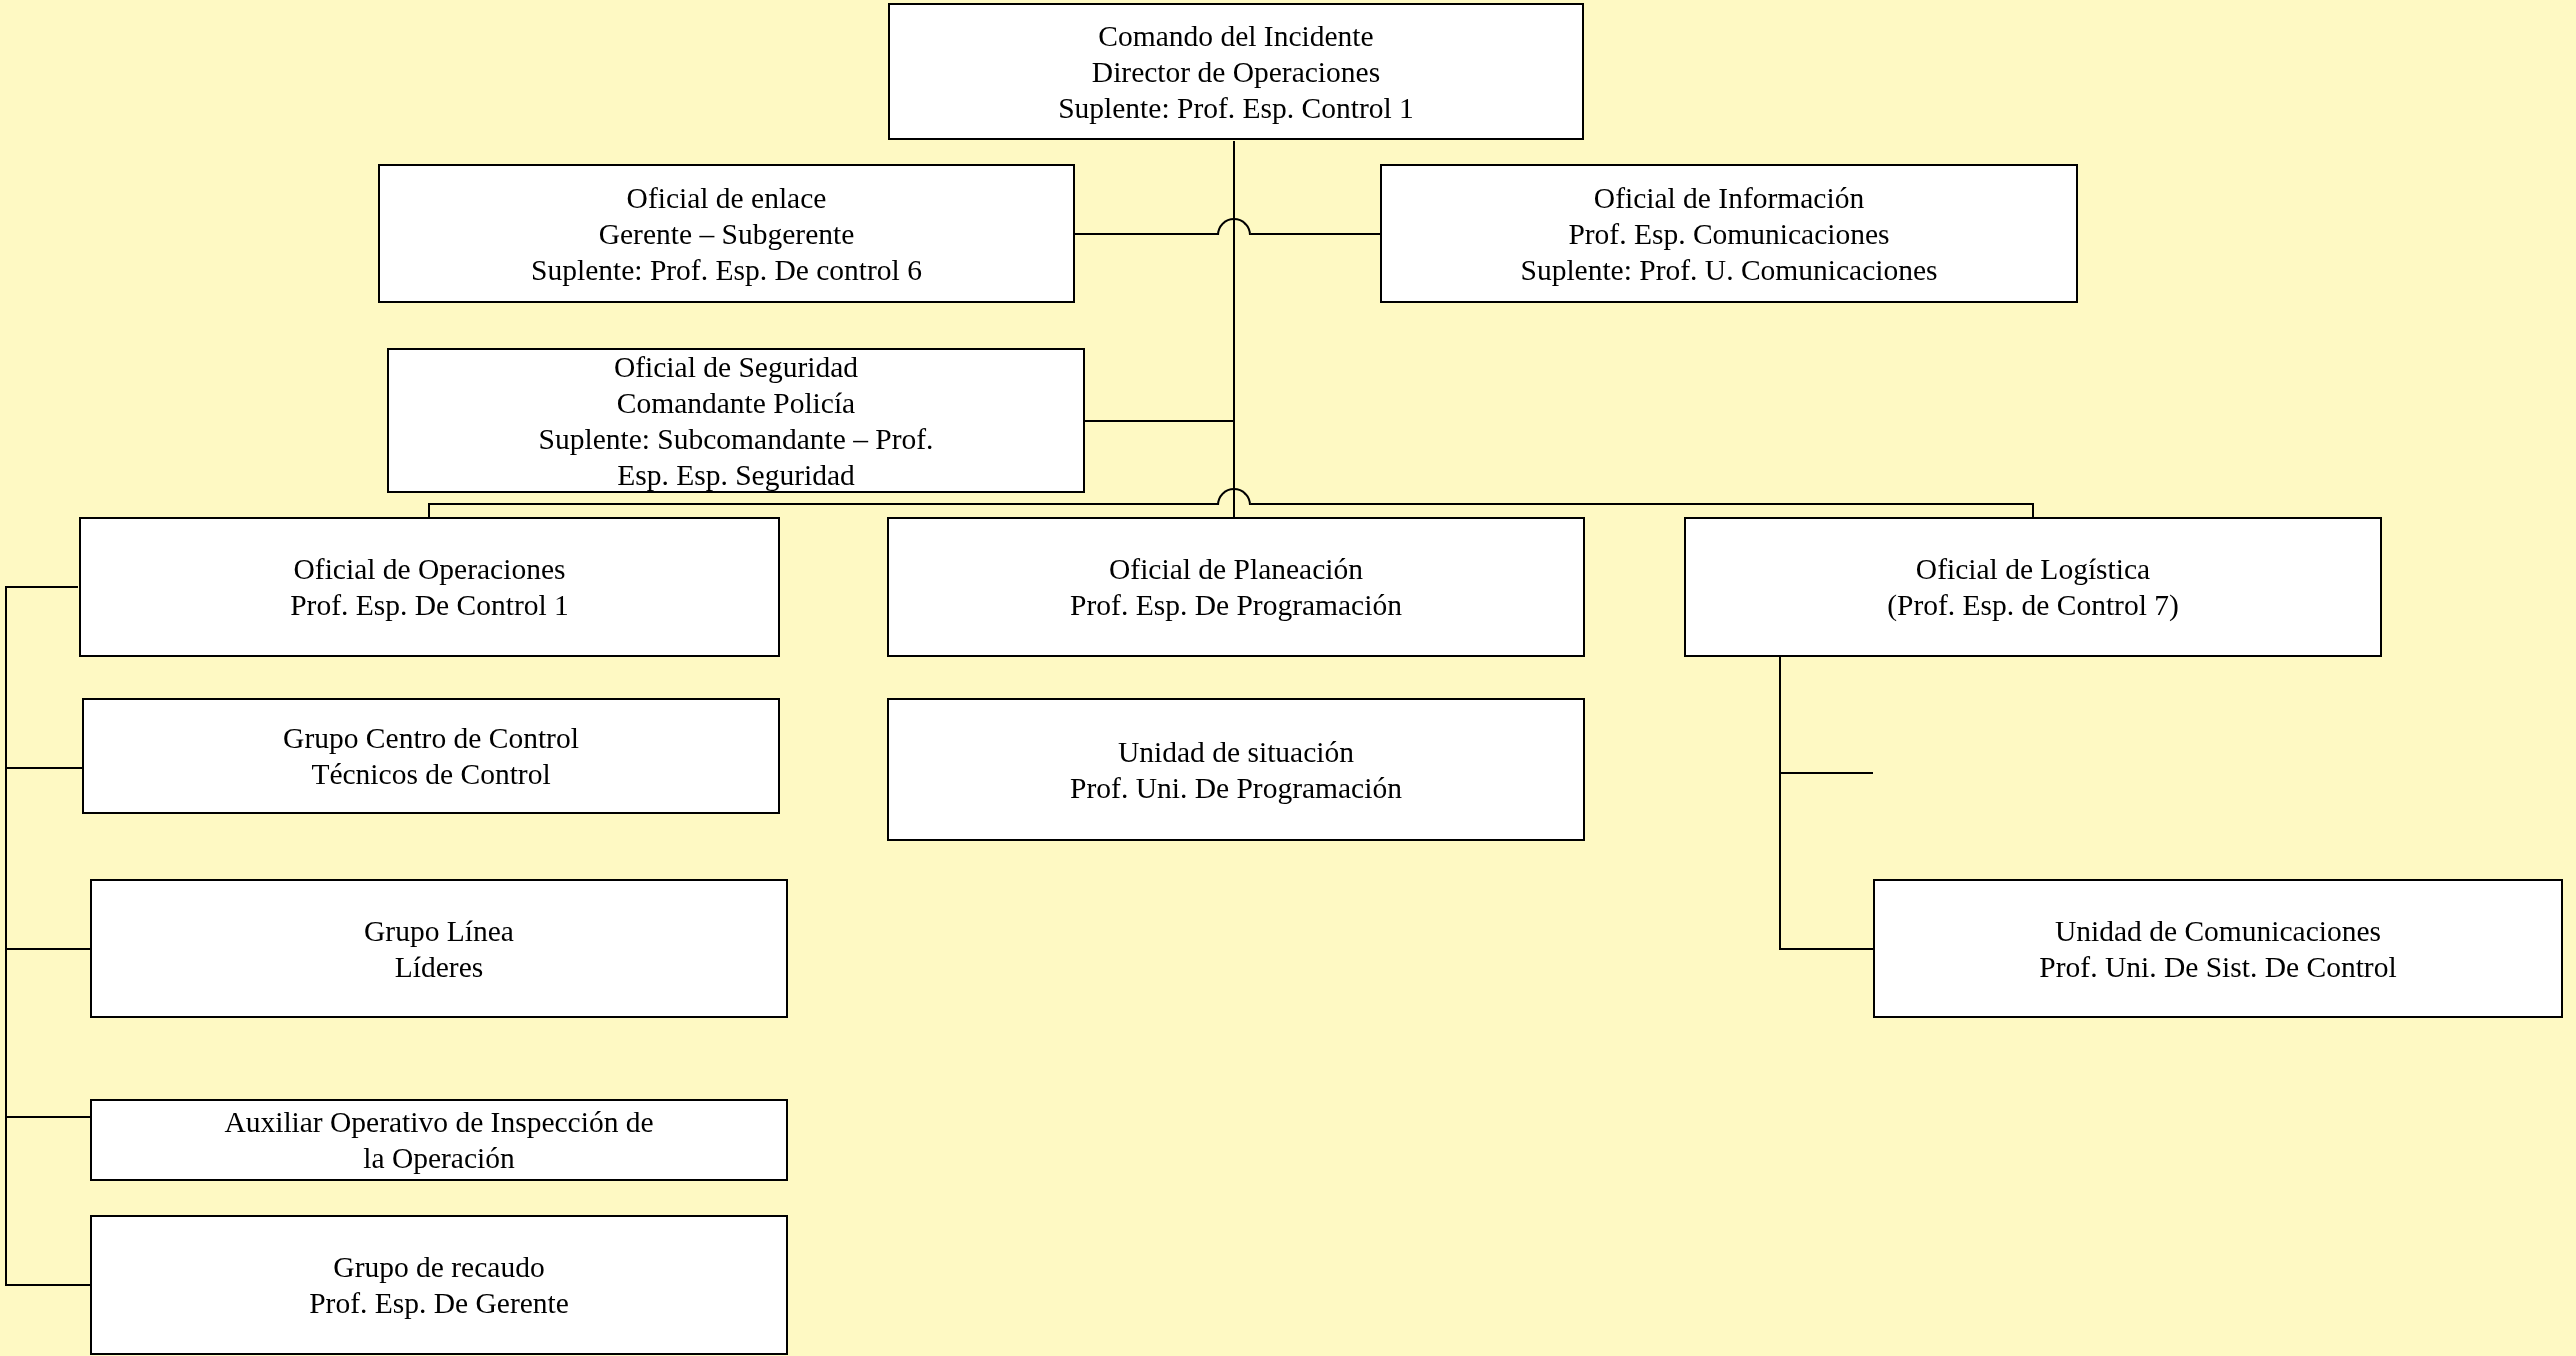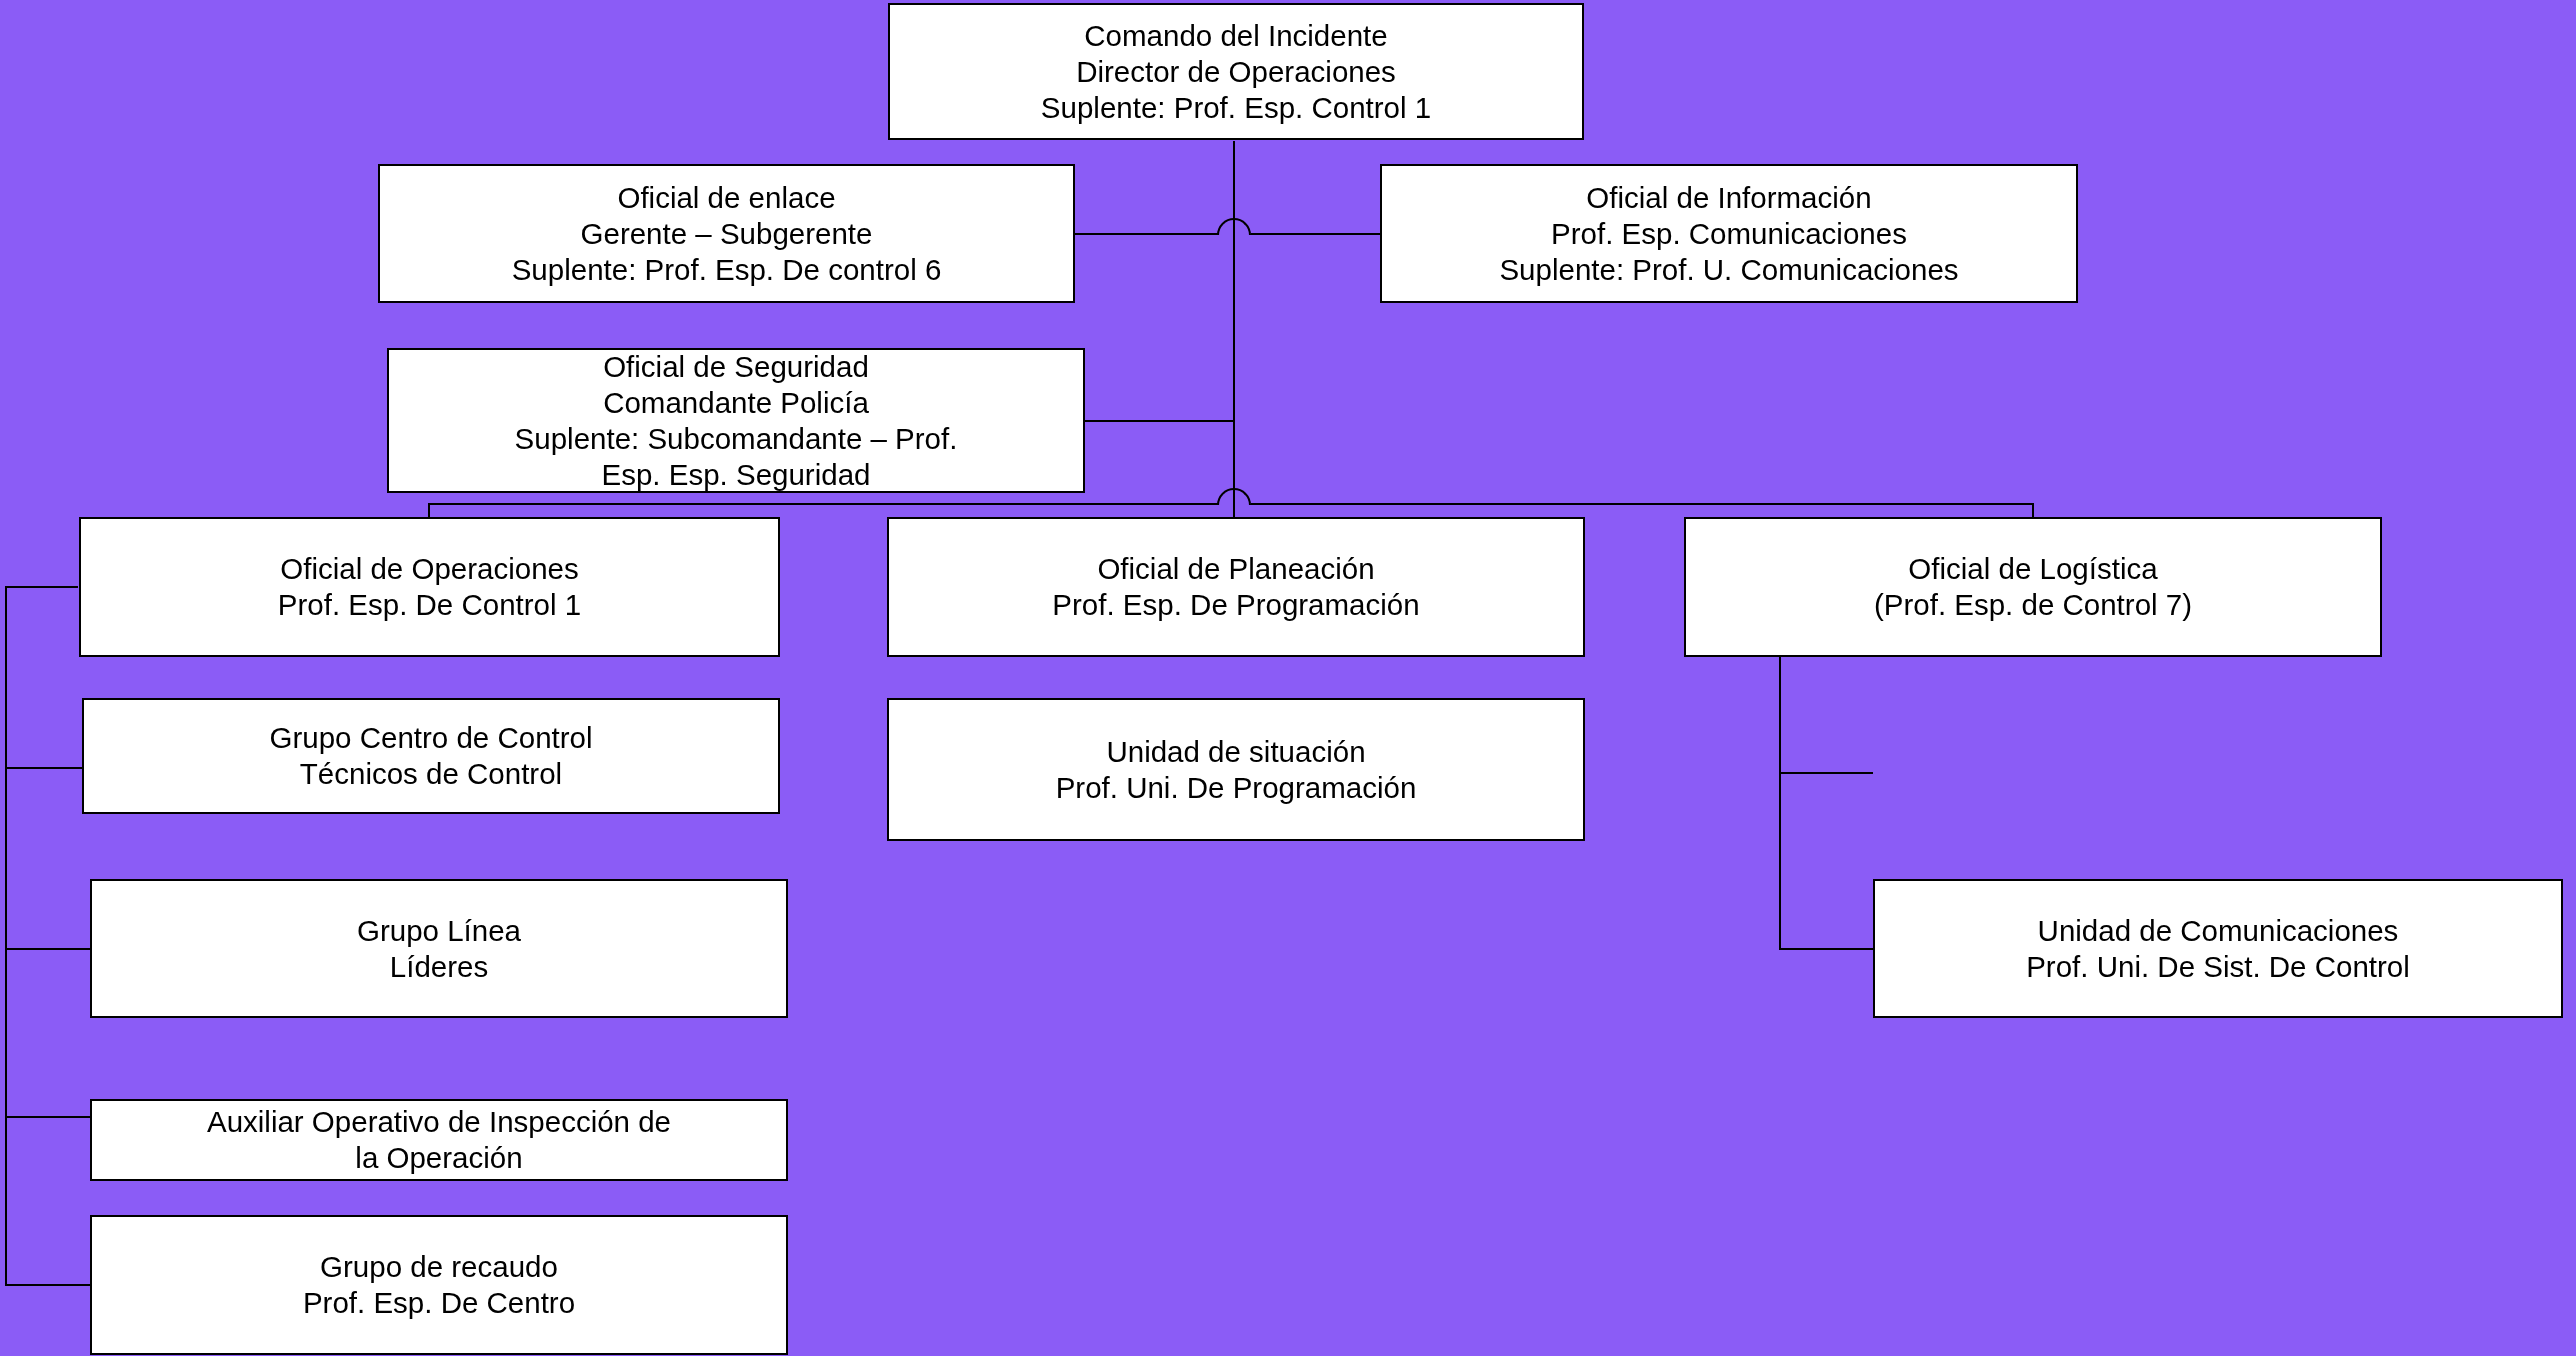--- a/index.html
+++ b/index.html
@@ -1,21 +1,21 @@
 <!DOCTYPE html>
 <html style="font-size:10.5px"><head>
 <meta charset="utf-8">
 <style>
   html, body { margin: 0; padding: 0; background: #ffffff; }
   .canvas {
     position: relative;
     width: 2576px;
     height: 1357px;
-    background: #8b5cf6;
-    font-family: Liberation Sans, sans-serif;
+    background: #fef9c3;
+    font-family: Liberation Serif, serif;
     color: #000000;
   }
   .node {
     position: absolute;
     box-sizing: border-box;
     background: #ffffff;
     border: 2px solid #000000;
     display: flex;
     align-items: center;
     justify-content: center;
@@ -125,21 +125,21 @@
 Líderes</div>
   </div>
 
   <div class="node" style="left:90px; top:1076px; width:698px; height:82px;margin-top:23px;">
     <div class="node-text">Auxiliar Operativo de Inspección de
 la Operación</div>
   </div>
 
   <div class="node" style="left:90px; top:1215px; width:698px; height:140px;">
     <div class="node-text">Grupo de recaudo
-Prof. Esp. De Centro</div>
+Prof. Esp. De Gerente</div>
   </div>
 
   <div class="node" style="left:887px; top:698px; width:698px; height:143px;">
     <div class="node-text">Unidad de situación
 Prof. Uni. De Programación</div>
   </div>
 
 
   <div class="node" style="left:1873px; top:879px; width:690px; height:139px;">
     <div class="node-text">Unidad de Comunicaciones

